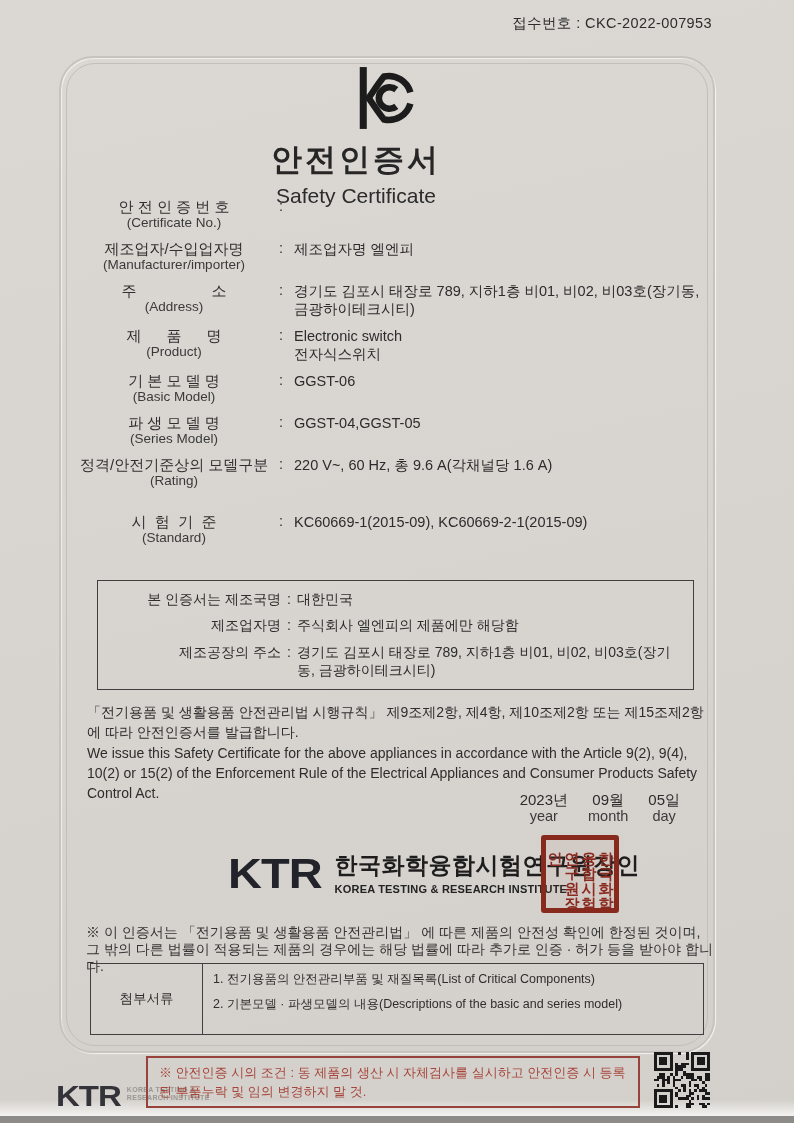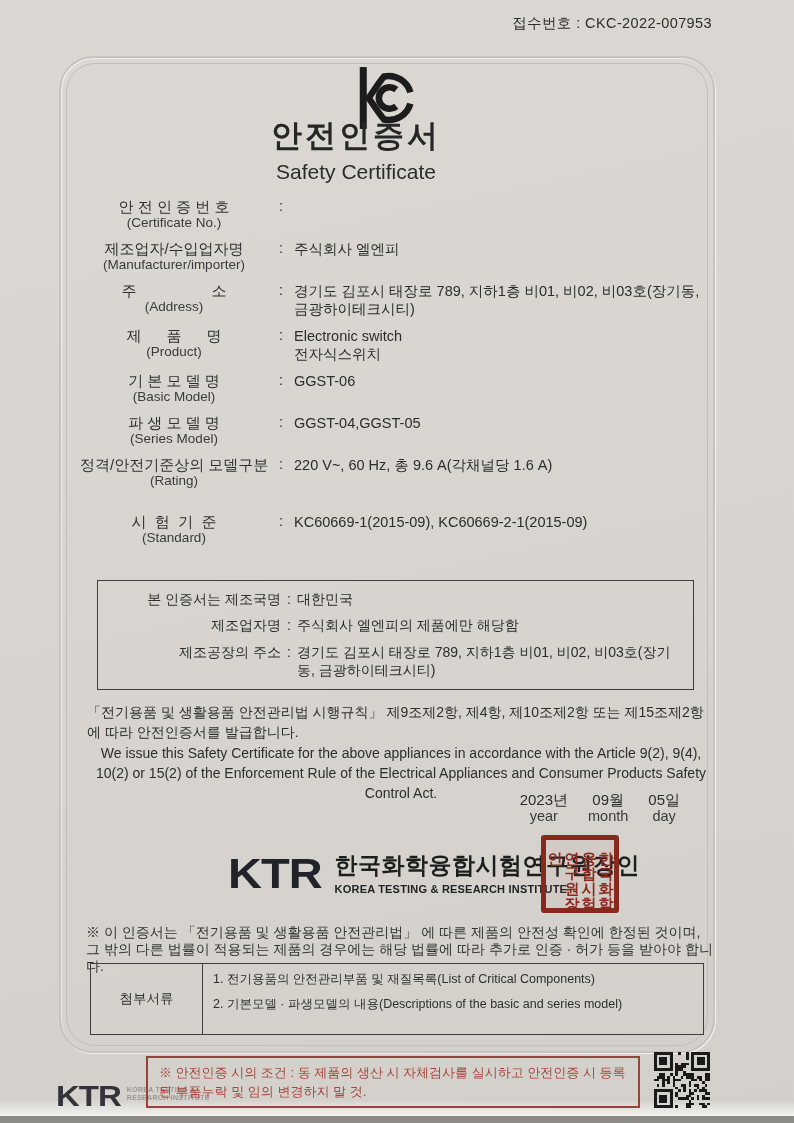--- a/index.html
+++ b/index.html
@@ -19,21 +19,21 @@
   .receipt{position:absolute;top:14px;right:82px;font-size:14.5px;letter-spacing:.4px;color:#2d2d2d;}
 
   
   .frame{position:absolute;left:59px;top:56px;width:652px;height:993px;
     border:2px solid #c7c4bf;border-radius:34px;
     box-shadow:1px 1px 1px rgba(255,255,255,.75), inset 1px 1px 1px rgba(255,255,255,.6);}
   .frame-inner{position:absolute;inset:5px;border:1.5px solid #c2bfba;border-radius:29px;}
 
   
   .kc{position:absolute;left:356px;top:64px;}
-  .title-block{position:absolute;left:60px;top:115px;width:592px;text-align:center;}
+  .title-block{position:absolute;left:60px;top:139px;width:592px;text-align:center;}
   .title-ko{font-size:31px;font-weight:600;letter-spacing:3px;color:#262626;}
   .title-en{font-size:21px;margin-top:3px;color:#2b2b2b;}
 
   
   .fields{position:absolute;left:80px;top:198px;width:632px;}
   .frow{display:grid;grid-template-columns:188px 26px 1fr;margin-bottom:9px;}
   .flabel{text-align:center;}
   .fko{font-size:15px;line-height:17px;white-space:pre;color:#2f2f2f;}
   .fen{font-size:13.5px;line-height:16px;color:#3a3a3a;}
   .fcolon{font-size:14.5px;line-height:17px;text-align:center;color:#2f2f2f;}
@@ -44,21 +44,21 @@
   .man-box{position:absolute;left:97px;top:580px;width:573px;min-height:90px;
     border:1.5px solid #3f3f3f;padding:9px 11px;display:grid;
     grid-template-columns:172px 16px 1fr;row-gap:7px;font-size:14px;line-height:18px;}
   .mlabel{text-align:right;color:#2e2e2e;}
   .mcolon{text-align:center;color:#2e2e2e;}
   .mvalue{color:#2c2c2c;}
 
   
   .legal{position:absolute;left:87px;top:702px;width:628px;}
   .legal-ko{font-size:14px;line-height:20px;color:#2d2d2d;}
-  .legal-en{font-size:14px;line-height:20px;color:#2d2d2d;margin-top:1px;text-align:center;}
+  .legal-en{font-size:14px;line-height:20px;color:#2d2d2d;margin-top:1px;}
 
   
   .date{position:absolute;left:430px;top:791px;width:250px;display:flex;gap:20px;justify-content:flex-end;}
   .dcol{text-align:center;}
   .dko{font-size:15px;line-height:17px;color:#2c2c2c;}
   .den{font-size:14.5px;line-height:16px;color:#3a3a3a;}
 
   
   .issuer{position:absolute;left:228px;top:845px;display:flex;align-items:center;}
   .ktr-logo{font-size:47px;font-weight:bold;letter-spacing:-1px;color:#22222a;transform:scaleY(.92);}
@@ -127,21 +127,21 @@
         <div class="fen">(Certificate No.)</div>
       </div>
       <div class="fcolon">:</div>
     </div>
     <div class="frow">
       <div class="flabel">
         <div class="fko">제조업자/수입업자명</div>
         <div class="fen">(Manufacturer/importer)</div>
       </div>
       <div class="fcolon">:</div>
-      <div class="fvalue">주식회사 엘엔피</div>
+      <div class="fvalue">제조업자명 엘엔피</div>
     </div>
     <div class="frow">
       <div class="flabel">
         <div class="fko">주                  소</div>
         <div class="fen">(Address)</div>
       </div>
       <div class="fcolon">:</div>
       <div class="fvalue">경기도 김포시 태장로 789, 지하1층 비01, 비02, 비03호(장기동, 금광하이테크시티)</div>
     </div>
     <div class="frow">

